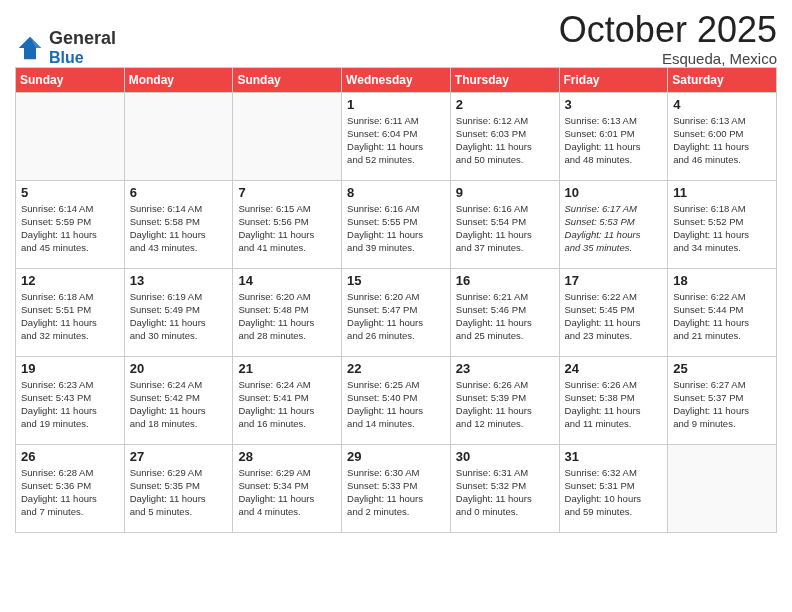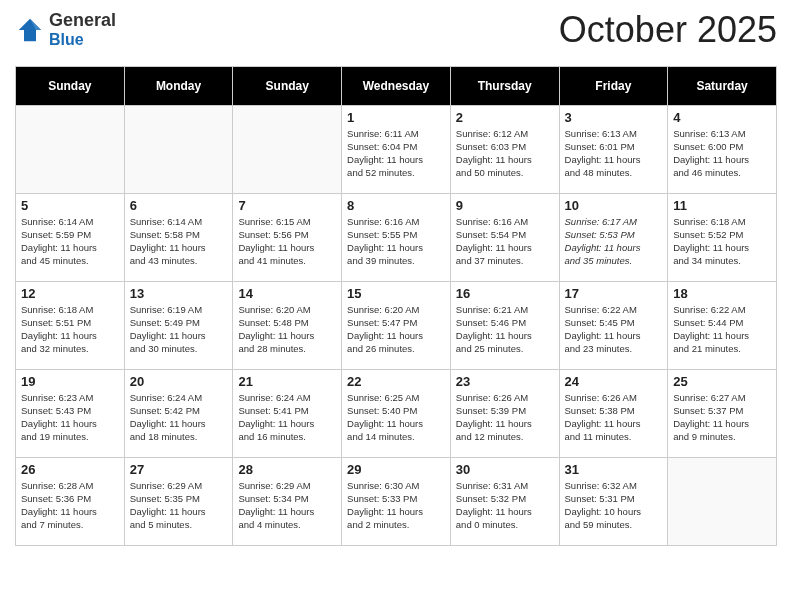--- a/index.html
+++ b/index.html
@@ -6,22 +6,22 @@
     body {
       font-family: Arial, sans-serif;
       background: #fff;
       width: 792px;
       min-height: 612px;
       padding: 10px 15px;
     }
     .header {
       display: flex;
       justify-content: space-between;
-      align-items: center;
-      margin-bottom: 16px;
+      align-items: flex-end;
+      margin-bottom: 0;
     }
     .logo {
       display: flex;
       align-items: center;
       gap: 4px;
     }
     .logo-text {
       display: flex;
       flex-direction: column;
       line-height: 1.1;
@@ -52,26 +52,26 @@
     .location {
       font-size: 15px;
       color: #444;
     }
     table {
       width: 100%;
       border-collapse: collapse;
       table-layout: fixed;
     }
     th {
-      background-color: #000000;
+      background-color: #ef4444;
       color: #fff;
       font-size: 12px;
       font-weight: bold;
-      padding: 12px 4px;
-      text-align: center;
+      padding: 5px 4px;
+      text-align: left;
       border: 1px solid #ccc;
     }
     td {
       border: 1px solid #ccc;
       vertical-align: top;
       padding: 4px 5px;
       font-size: 10px;
       color: #333;
       height: 88px;
       background: #fff;
@@ -100,20 +100,21 @@
       <polygon points="20,5 35,20 28,20 28,35 12,35 12,20 5,20" fill="#1a6bb5"></polygon>
       <polygon points="20,5 35,20 28,20" fill="#5599d4" opacity="0.6"></polygon>
     </svg>
     <div class="logo-text">
       <span class="logo-general">General</span>
       <span class="logo-blue">Blue</span>
     </div>
   </div>
   <div class="title-block">
     <div class="month-title">October 2025</div>
+    <div class="location">Esqueda, Mexico</div>
   </div>
 </div>
 
 <table>
   <thead>
     <tr>
     <th>Sunday</th>
         <th>Monday</th>
         <th>Sunday</th>
         <th>Wednesday</th>

